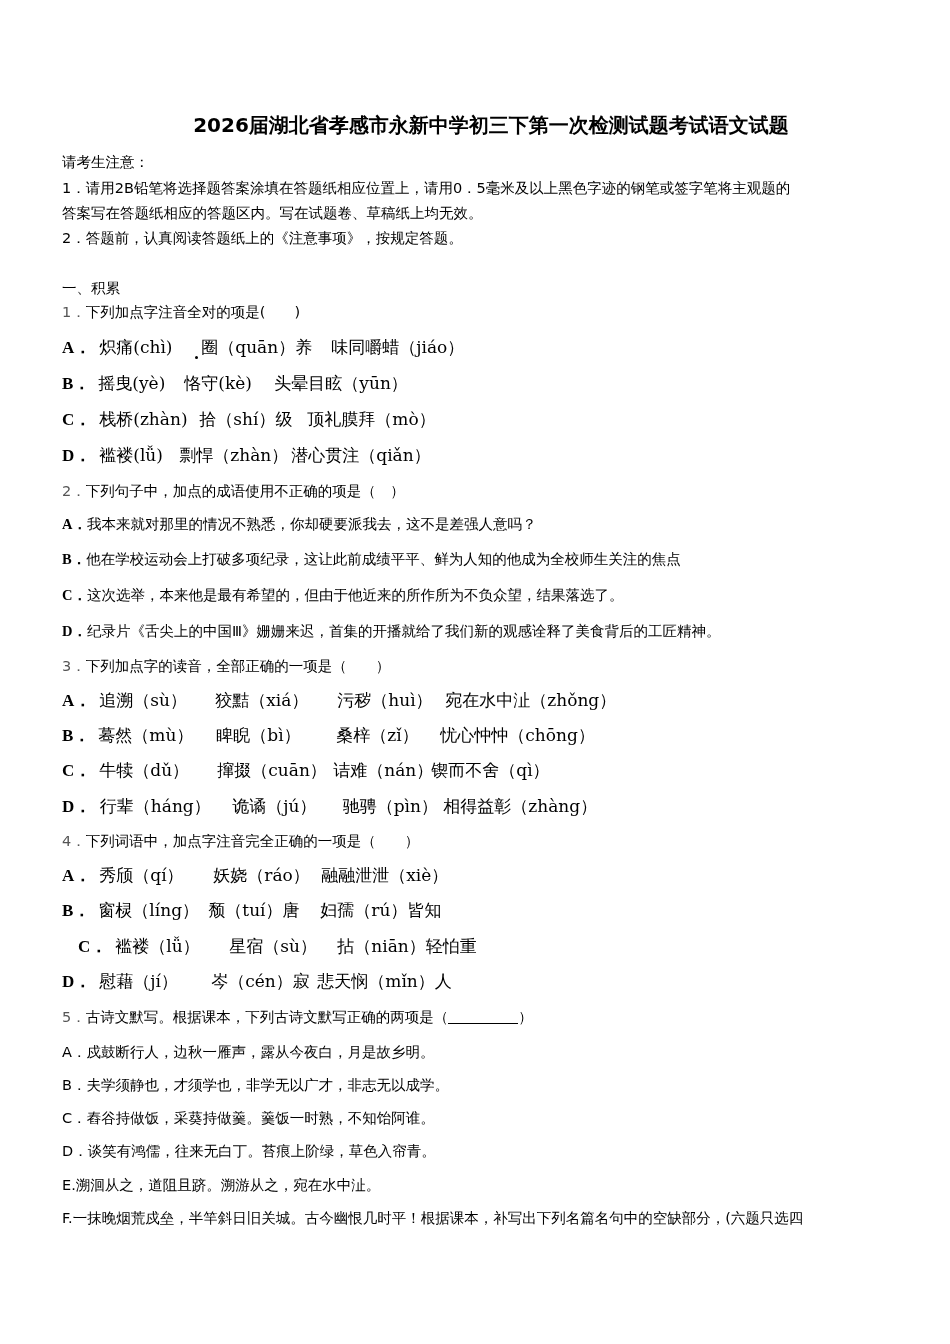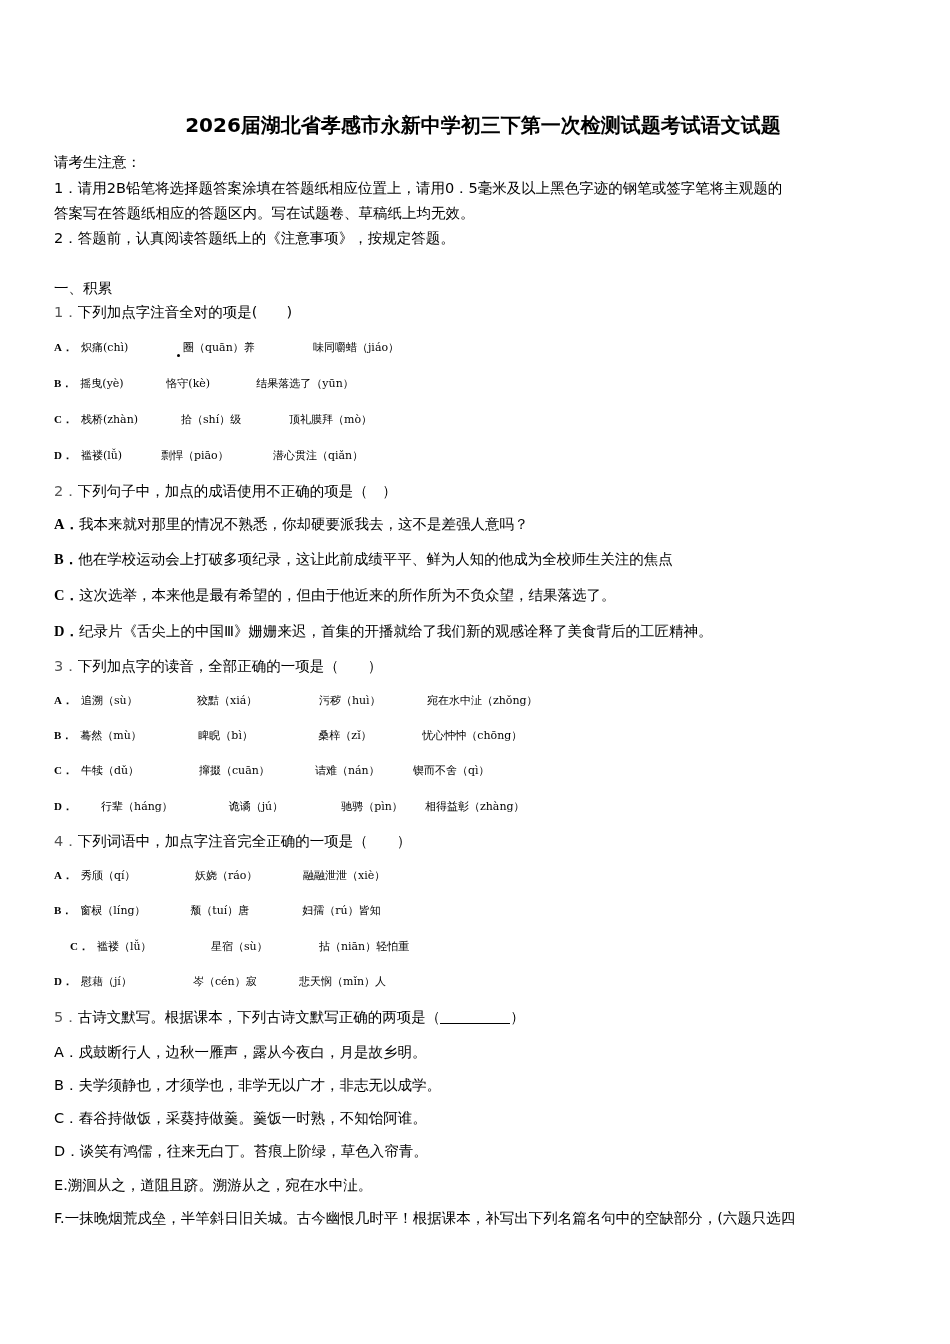--- a/index.html
+++ b/index.html
@@ -1,25 +1,25 @@
 <!DOCTYPE html>
 <html><head>
 <meta charset="utf-8">
 <style>
   html, body { margin: 0; padding: 0; background: #ffffff; }
   body { width: 950px; height: 1344px; position: relative; overflow: hidden; color: #000; }
-  .page { position: absolute; left: 8px; top: 0; width: 858px; height: 1344px; }
+  .page { position: absolute; left: 16px; top: 0; width: 858px; height: 1344px; }
   .title {
     position: absolute; left: 0; top: 112px; width: 950px; text-align: center;
     font-family: "DejaVu Sans", "Liberation Sans", sans-serif; font-weight: bold;
     font-size: 20px; letter-spacing: 0px; white-space: nowrap;
   }
   .line {
     position: absolute; left: 46px; white-space: nowrap;
-    font-family: "DejaVu Serif", "Liberation Serif", serif; font-size: 11px; line-height: 20px;
+    font-family: "DejaVu Serif", "Liberation Serif", serif; font-size: 17px; line-height: 20px;
   }
   .sans { font-family: "DejaVu Sans", "Liberation Sans", sans-serif; font-size: 14.5px; }
   .qnum { color: #555; }
   .opt { font-weight: bold; font-family: "Liberation Serif", "DejaVu Serif", serif; }
   .opt-letter { font-weight: bold; font-family: "Liberation Serif", serif; margin-right: 8px; }
   .seg { display: inline-block; }
   .dot-mark { display:inline-block; width:3px; height:3px; background:#000; border-radius:50%; vertical-align:-6px; margin-right:3px; }
   .blank { display:inline-block; border-bottom:1px solid #000; width:70px; height:14px; vertical-align:-2px; }
 </style>
 </head>
@@ -36,27 +36,27 @@
 
   <div class="line sans" style="top:278px;">一、积累</div>
 
   <div class="line sans" style="top:302px;">
     <span class="qnum">1．</span><span>下列加点字注音全对的项是(　　)</span>
   </div>
   <div class="line" style="top:337px;">
     <span class="opt-letter">A．</span><span class="seg" style="width:96px">炽痛(chì)</span><span class="dot-mark"></span><span class="seg" style="width:130px">圈（quān）养</span><span class="seg">味同嚼蜡（jiáo）</span>
   </div>
   <div class="line" style="top:373px;">
-    <span class="opt-letter">B．</span><span class="seg" style="width:86px">摇曳(yè)</span><span class="seg" style="width:90px">恪守(kè)</span><span class="seg">结果落选了（yūn）</span>
+    <span class="opt-letter">B．</span><span class="seg" style="width:86px">摇曳(yè)</span><span class="seg" style="width:90px">恪守(kè)</span><span class="seg">头晕目眩（yūn）</span>
   </div>
   <div class="line" style="top:409px;">
     <span class="opt-letter">C．</span><span class="seg" style="width:100px">栈桥(zhàn)</span><span class="seg" style="width:108px">拾（shí）级</span><span class="seg">顶礼膜拜（mò）</span>
   </div>
   <div class="line" style="top:445px;">
-    <span class="opt-letter">D．</span><span class="seg" style="width:80px">褴褛(lǚ)</span><span class="seg" style="width:112px">剽悍（piāo）</span><span class="seg">潜心贯注（qiǎn）</span>
+    <span class="opt-letter">D．</span><span class="seg" style="width:80px">褴褛(lǚ)</span><span class="seg" style="width:112px">剽悍（zhàn）</span><span class="seg">潜心贯注（qiǎn）</span>
   </div>
 
   <div class="line sans" style="top:481px;">
     <span class="qnum">2．</span><span>下列句子中，加点的成语使用不正确的项是（　）</span>
   </div>
   <div class="line sans" style="top:514px;">
     <span class="opt">A．</span><span>我本来就对那里的情况不熟悉，你却硬要派我去，这不是差强人意吗？</span>
   </div>
   <div class="line sans" style="top:549px;">
     <span class="opt">B．</span><span>他在学校运动会上打破多项纪录，这让此前成绩平平、鲜为人知的他成为全校师生关注的焦点</span>

